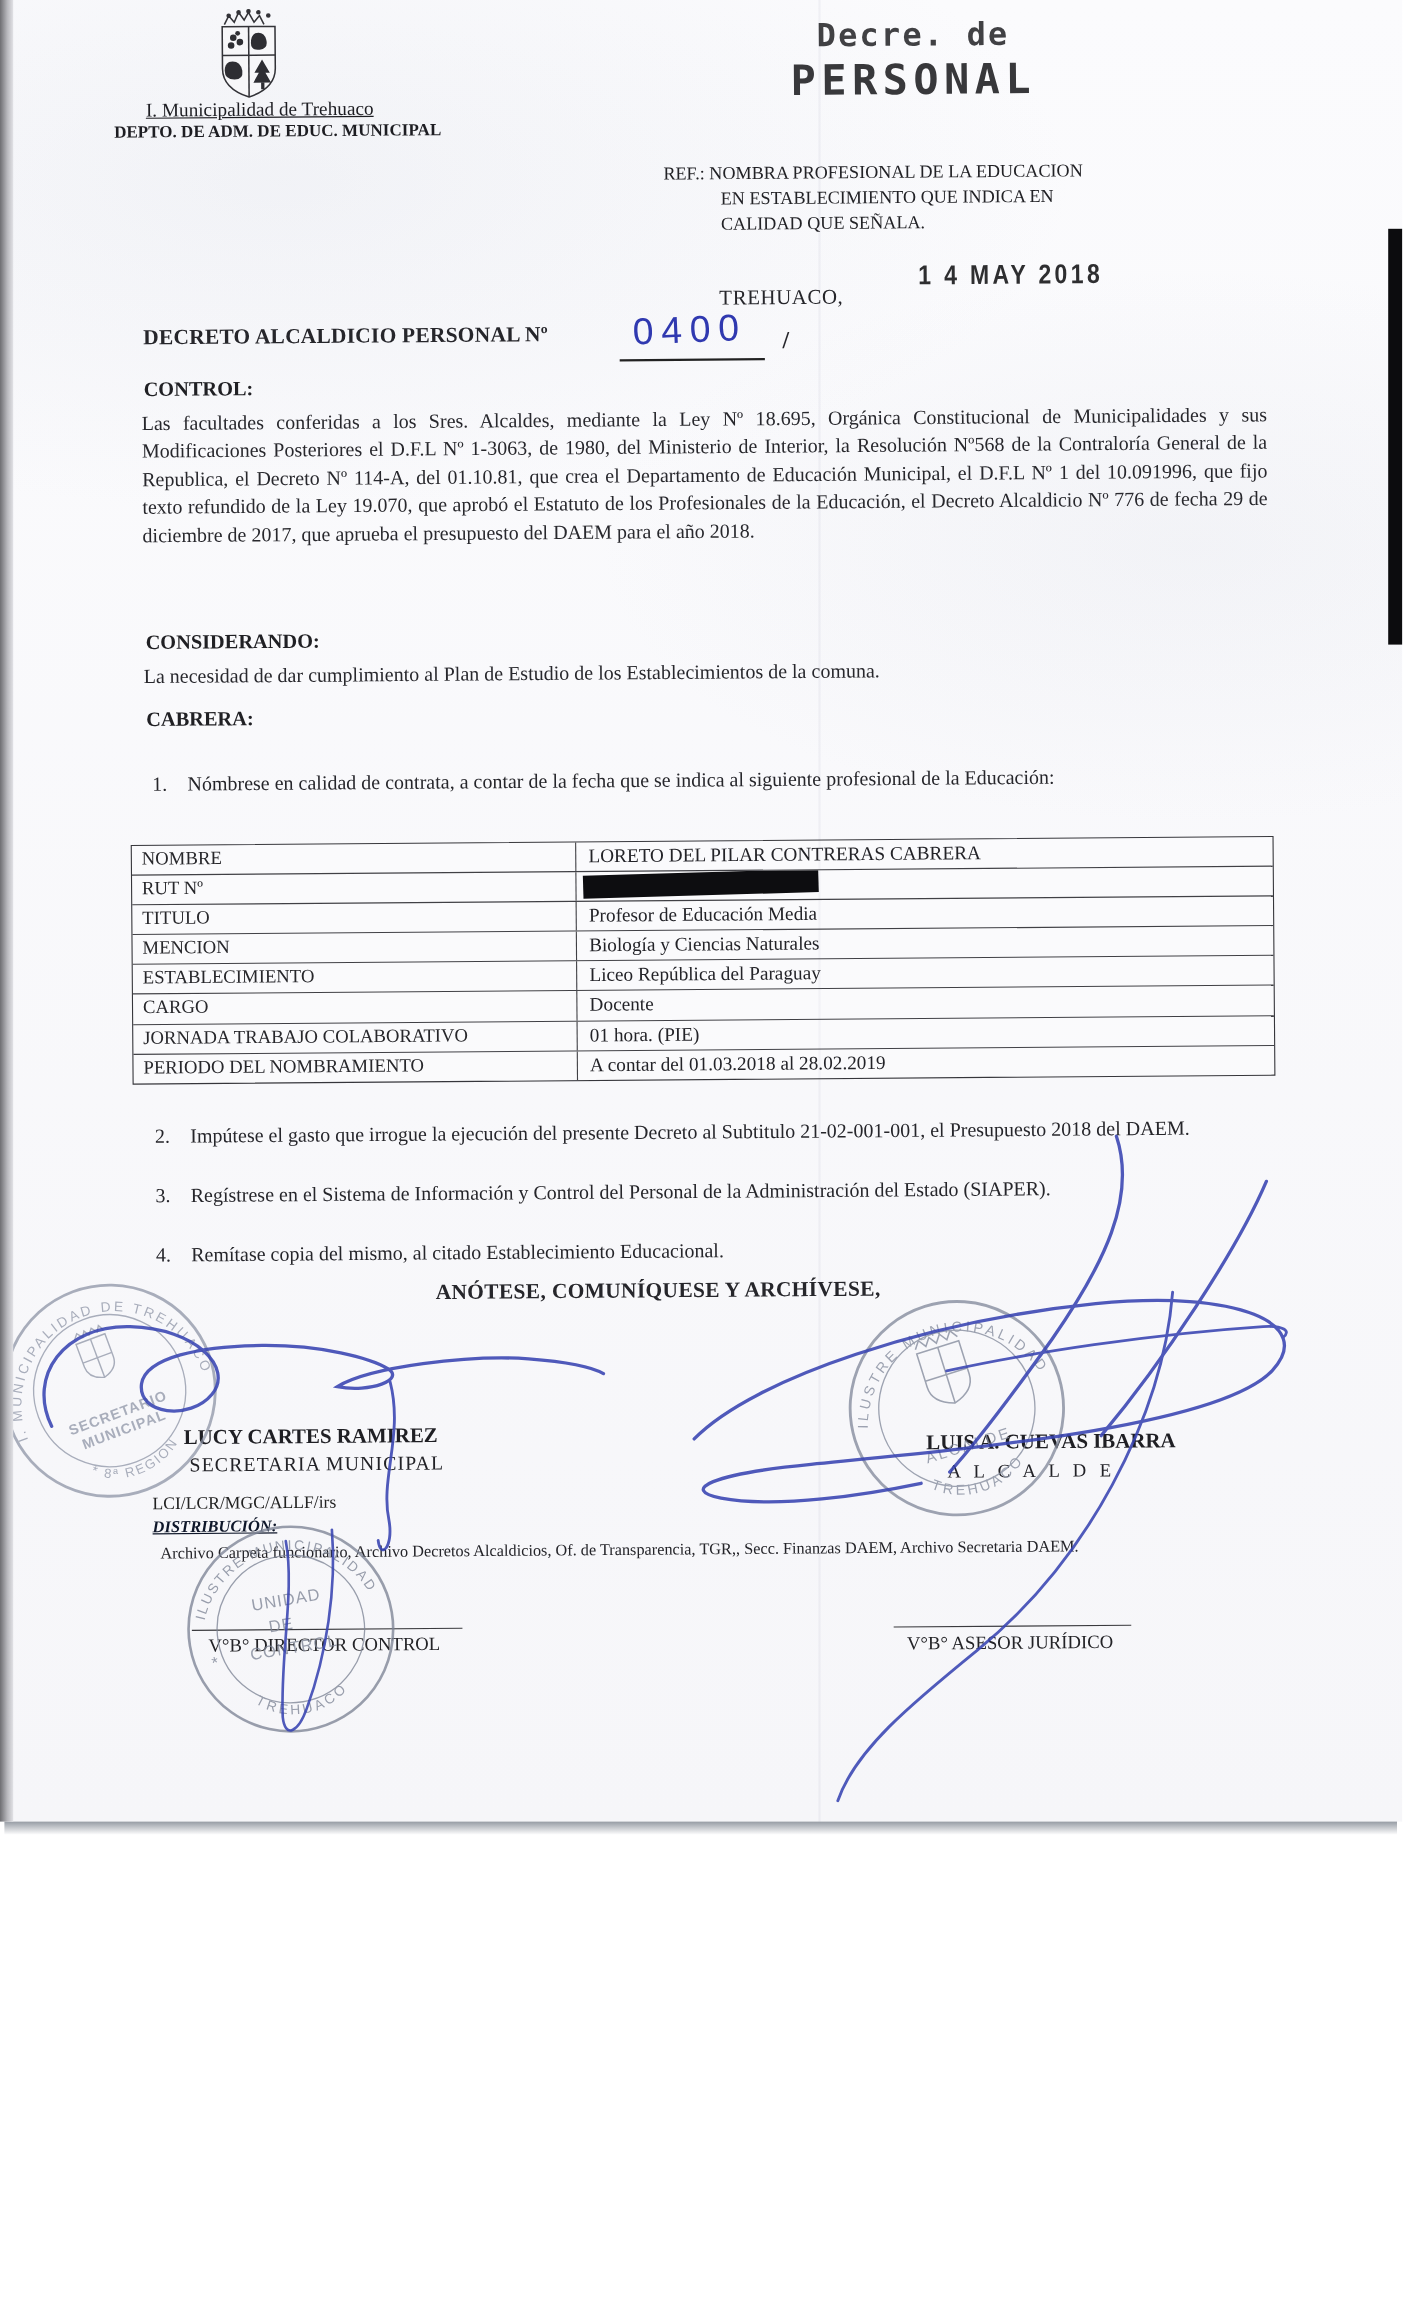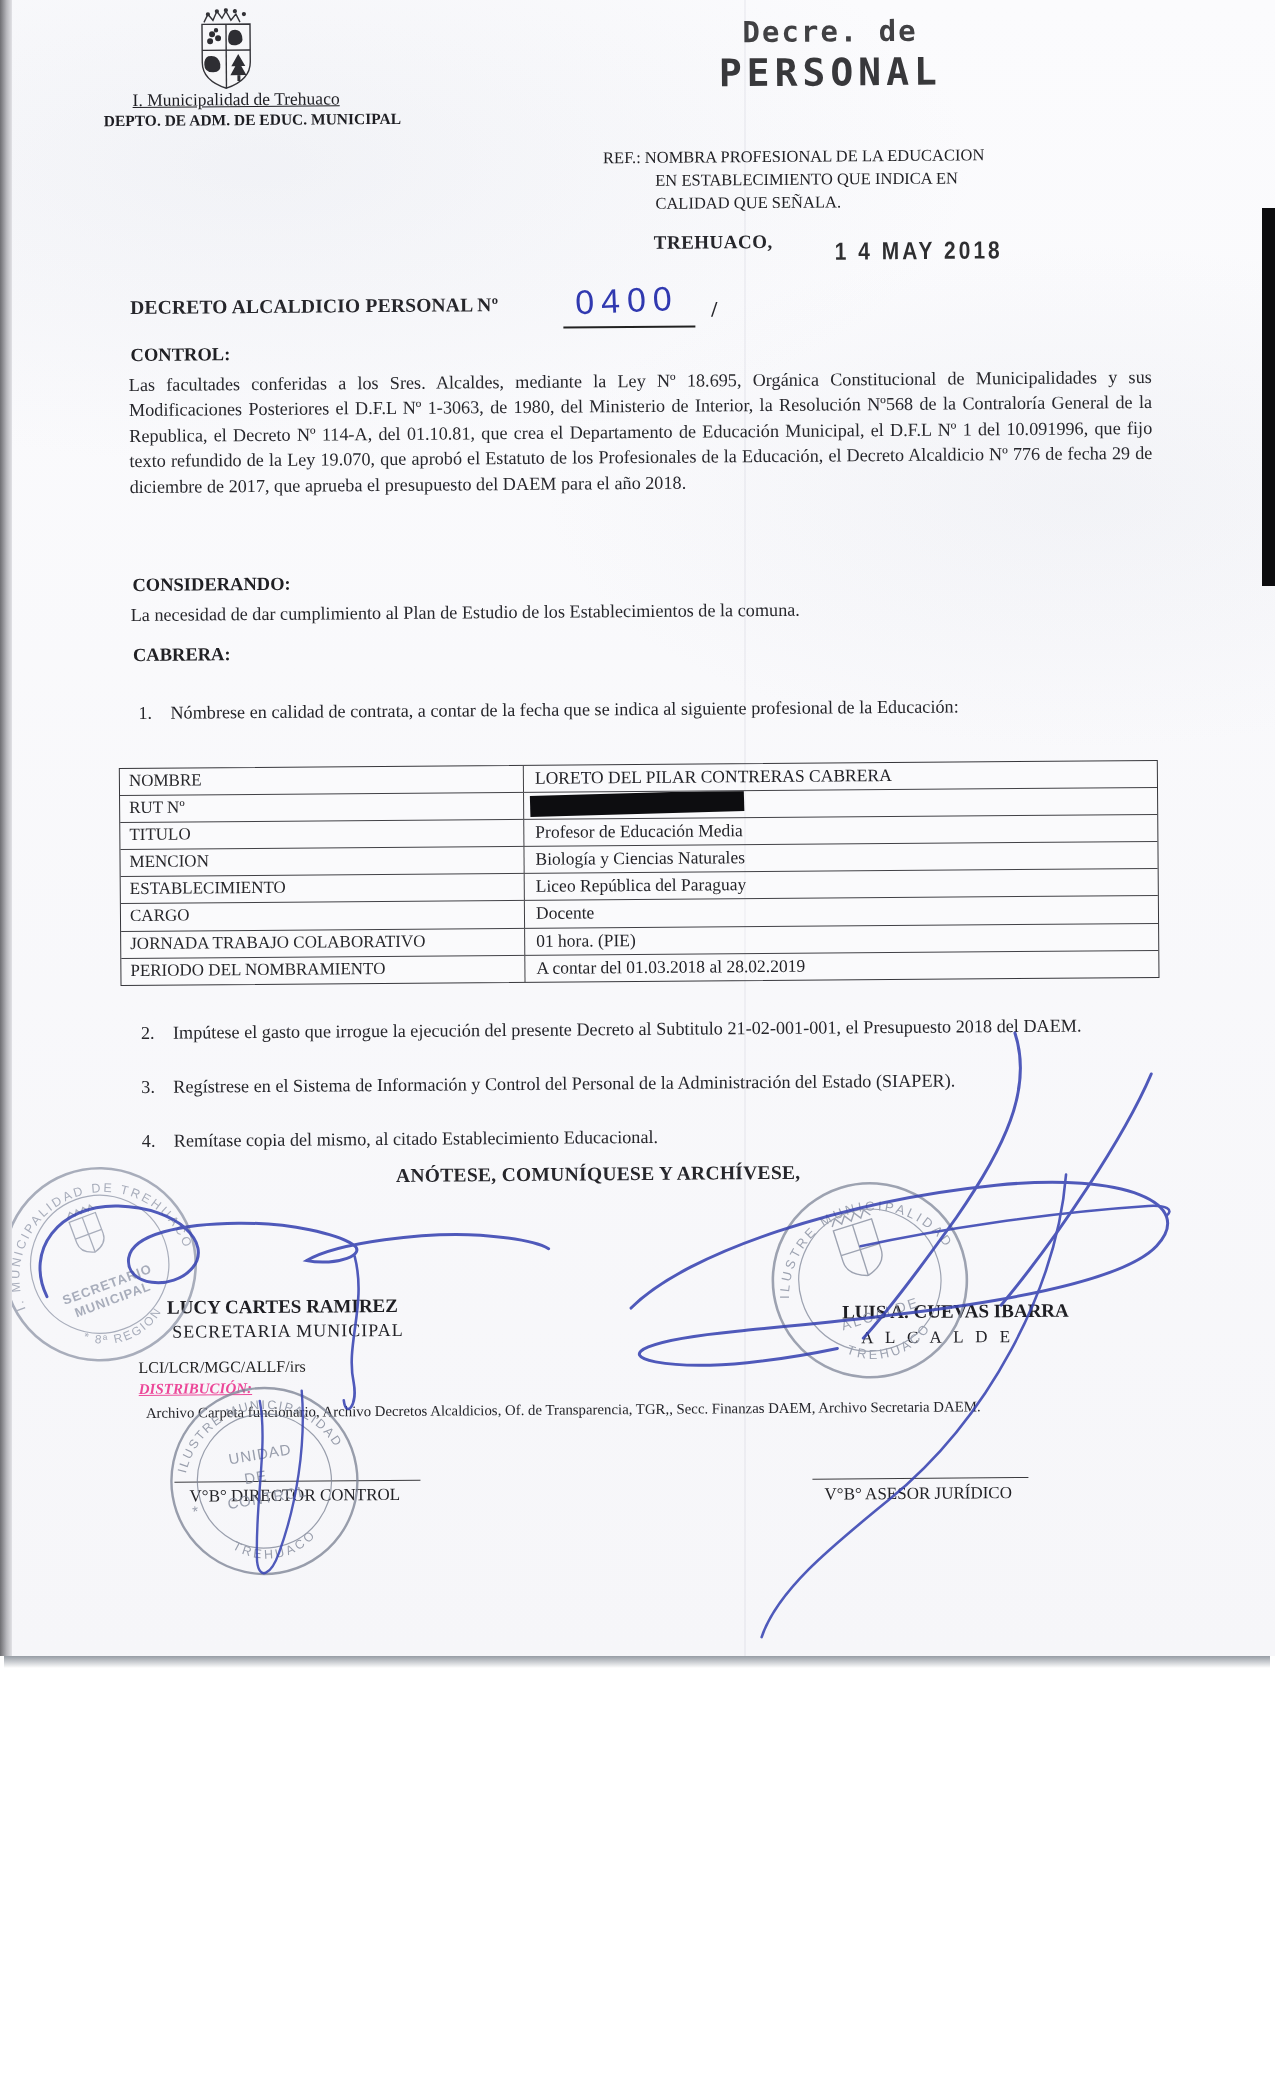--- a/index.html
+++ b/index.html
@@ -19,21 +19,21 @@
   .doc{position:absolute;left:0;top:0;width:1275px;height:1656px;transform:rotate(-0.45deg);transform-origin:50% 40%;}
   .abs{position:absolute;}
   .muni-title{left:137px;top:86px;font-size:17.5px;text-decoration:underline;color:#1d1d22;}
   .dept{left:108px;top:108px;font-size:15.5px;font-weight:bold;color:#1d1d22;}
   .stamp-top{left:655px;top:16px;width:360px;text-align:center;font-family:"DejaVu Sans Mono",monospace;color:#28282b;}
   .stamp-top .l1{font-size:29px;font-weight:bold;letter-spacing:2px;opacity:.88;}
   .stamp-top .l2{font-size:38px;font-weight:bold;letter-spacing:5px;margin-top:2px;opacity:.92;}
   .ref{left:607px;top:146px;width:420px;font-size:16.5px;line-height:23px;color:#222226;}
   .ref b{font-weight:normal;}
   .ref .ind{padding-left:52px;}
-  .city{left:657px;top:232px;font-size:19px;font-weight:bold;letter-spacing:.5px;}
+  .city{left:657px;top:261px;font-size:19px;font-weight:normal;letter-spacing:.5px;}
   .datestamp{left:838px;top:241px;font-family:"Liberation Sans",sans-serif;font-weight:bold;
       font-size:21px;letter-spacing:3px;color:#1d1d1f;transform:scaleY(1.18);opacity:.92;}
   .decree-title{left:133px;top:293px;font-size:19.5px;font-weight:bold;letter-spacing:.2px;}
   .num-line{left:566px;top:294px;width:132px;height:32px;border-bottom:2px solid #222;}
   .num-hand{left:578px;top:281px;font-family:"Liberation Sans",sans-serif;font-size:34px;
       color:#3039b0;letter-spacing:7px;transform:rotate(-2deg);}
   .num-slash{left:714px;top:297px;font-size:22px;font-weight:bold;}
   .h{font-size:18.5px;font-weight:bold;color:#202024;}
   .p{font-size:18.2px;line-height:25.4px;text-align:justify;color:#28282d;}
   .vistos-h{left:133px;top:341px;}
@@ -56,21 +56,21 @@
   .redact{position:absolute;left:6px;top:1px;width:214px;height:21px;background:#0d0d10;transform:rotate(-1.2deg);}
   .closing{left:392px;top:1163px;font-size:19.5px;font-weight:bold;letter-spacing:.3px;}
   .sig-name{font-size:19px;font-weight:bold;color:#1f1f24;}
   .sig-title{font-size:18px;color:#222227;}
   .sigL-name{left:162px;top:1293px;}
   .sigL-title{left:167px;top:1318px;letter-spacing:1px;}
   .sigR-name{left:837px;top:1303px;}
   .sigR-title{left:856px;top:1330px;letter-spacing:4px;font-size:17px;}
   .initials{left:133px;top:1355px;font-size:16px;color:#222;}
   .initials b{font-weight:normal;}
-  .distros{left:133px;top:1377px;font-size:15px;font-weight:bold;font-style:italic;text-decoration:underline;color:#ec4899;}
+  .distros{left:133px;top:1377px;font-size:15px;font-weight:bold;font-style:italic;text-decoration:underline;color:#0f172a;}
   .distro-line{left:140px;top:1401px;width:1070px;font-size:14.8px;color:#242429;}
   .vb-line{border-top:1.5px solid #3a3a3e;height:1px;}
   .vbL-line{left:168px;top:1478px;width:246px;}
   .vbR-line{left:806px;top:1480px;width:216px;}
   .vb-text{font-size:17px;color:#232327;}
   .vbL-text{left:183px;top:1483px;}
   .vbR-text{left:818px;top:1486px;}
   .overlay{position:absolute;left:0;top:0;z-index:6;pointer-events:none;}
   .logo{position:absolute;left:193px;top:5px;}
 </style>

